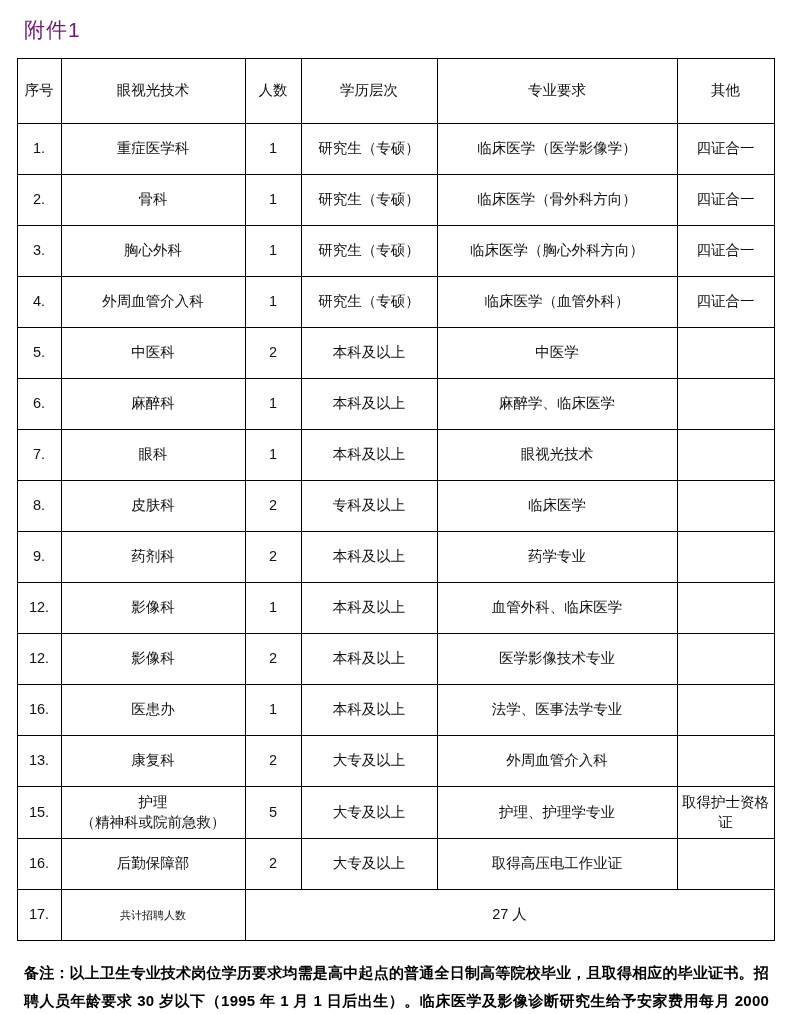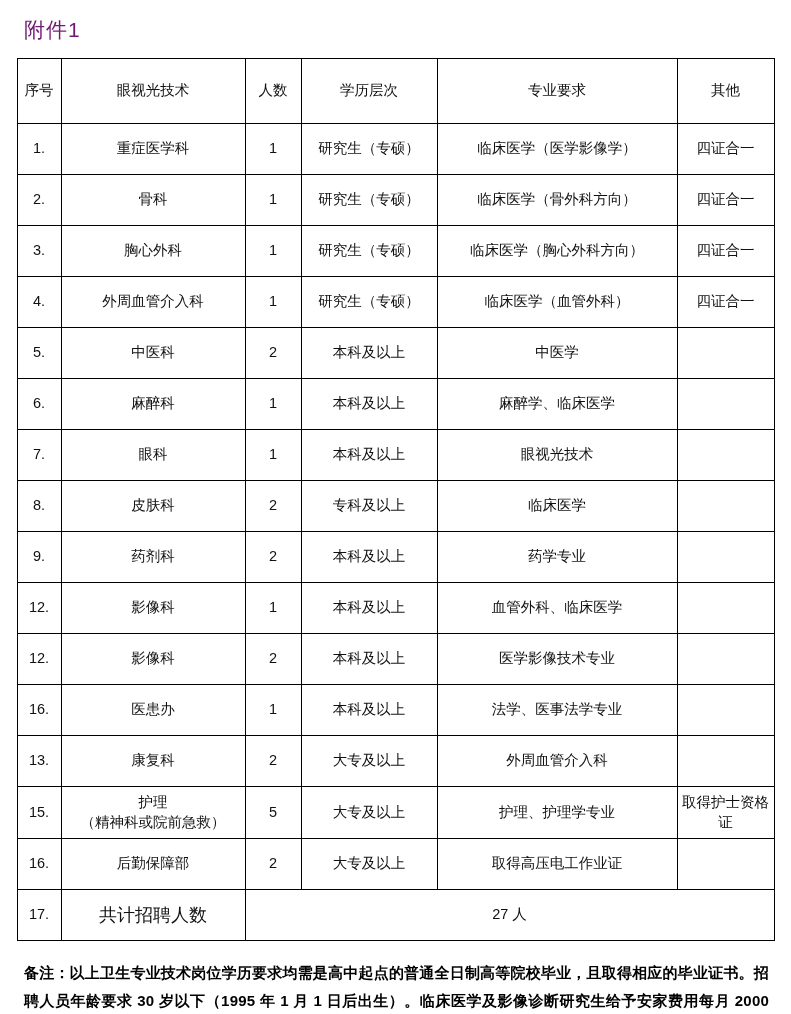--- a/index.html
+++ b/index.html
@@ -60,21 +60,21 @@
     font-size: 14.5px;
   }
   .hdr-idx {
     line-height: 1.15;
     margin-top: 41px;
   }
   .two-line {
     line-height: 1.5;
   }
   .total-row td.total-label {
-    font-size: 18px;
+    font-size: 11px;
   }
   .note {
     margin: 18px 6px 0 8px;
     font-size: 15px;
     font-weight: bold;
     line-height: 1.85;
     text-align: justify;
     color: #000;
     letter-spacing: 0.2px;
   }

